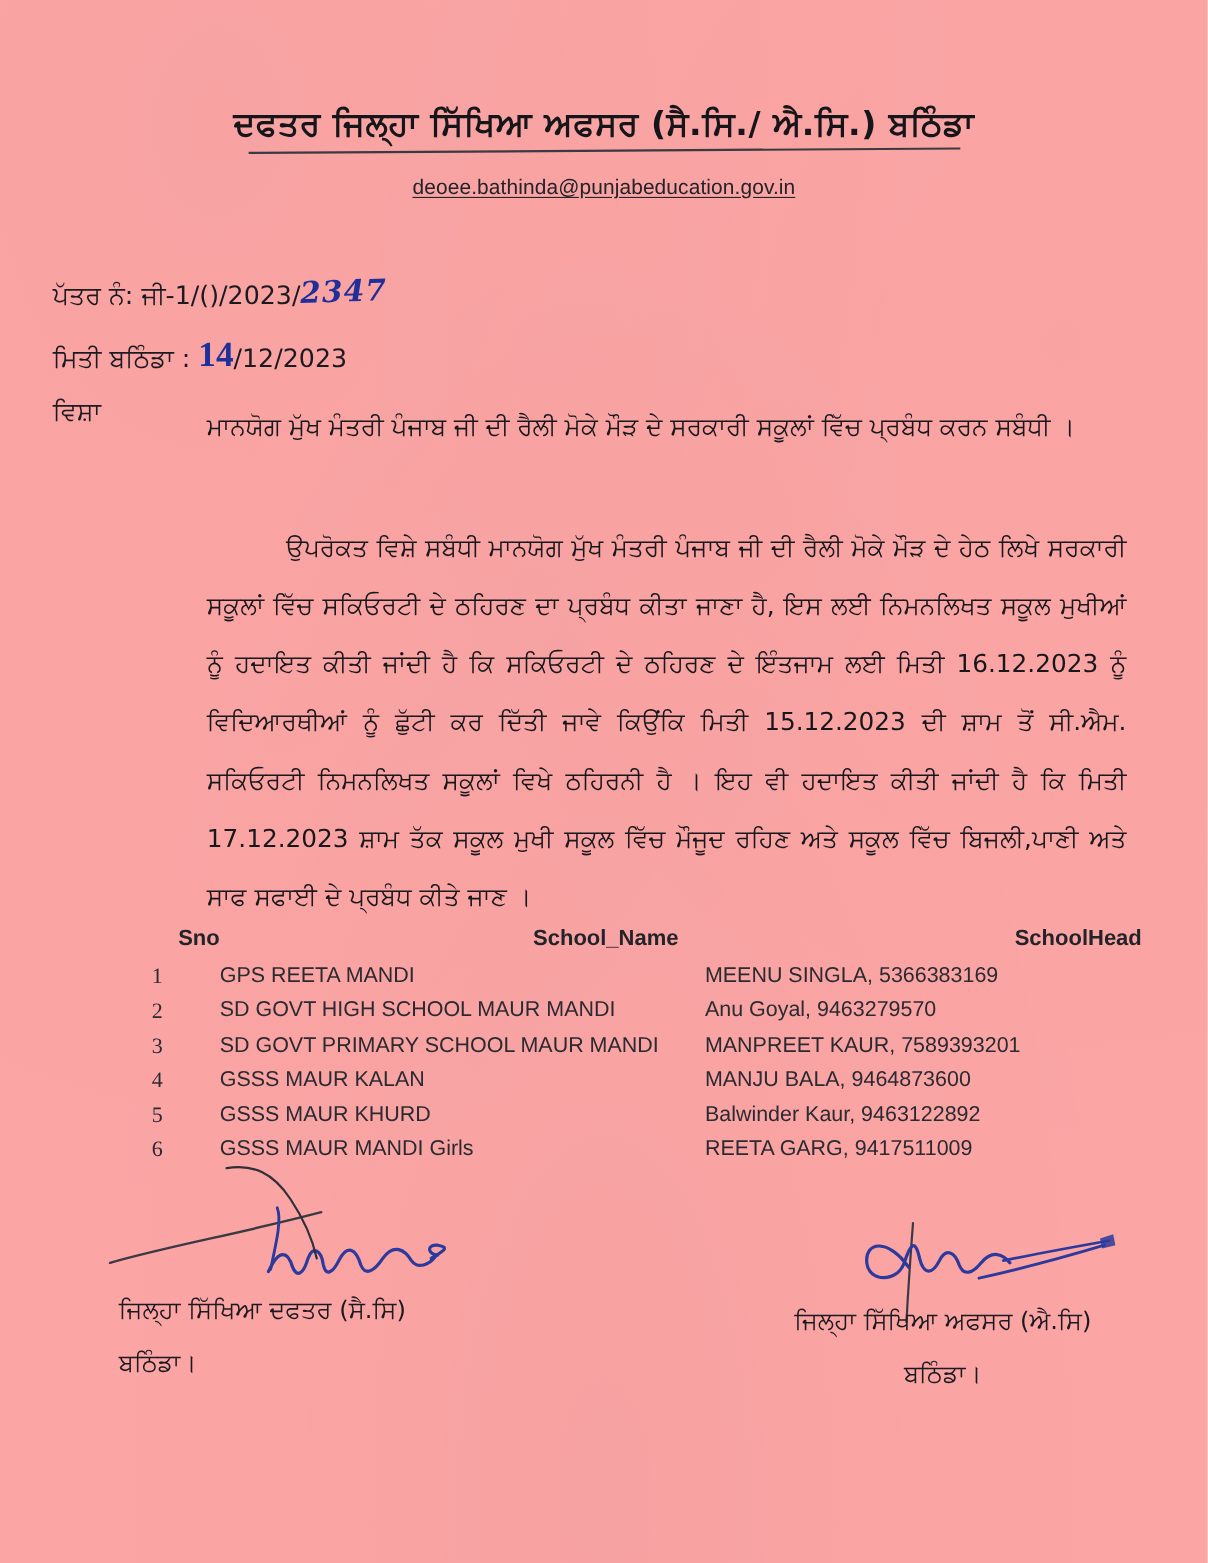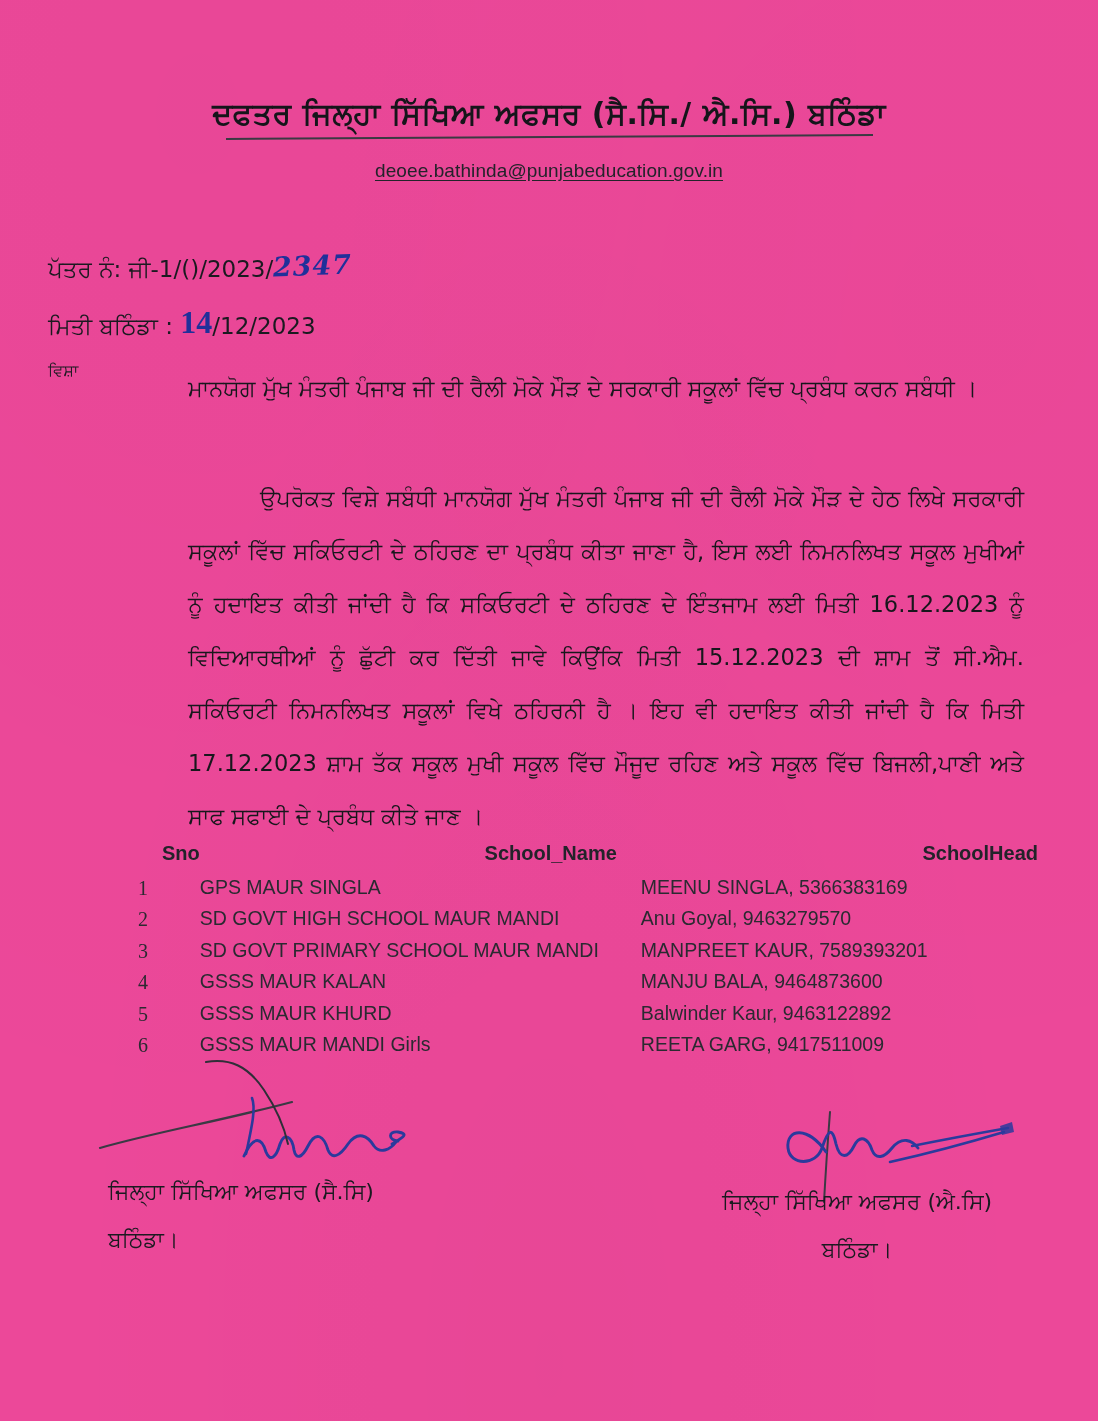--- a/index.html
+++ b/index.html
@@ -9,21 +9,21 @@
     background: #ffffff;
   }
   body {
     font-family: "Liberation Sans", "DejaVu Sans", sans-serif;
     color: #1a1a1a;
   }
   .page {
     position: relative;
     width: 1098px;
     height: 1421px;
-    background: #ec4899;
+    background: #fca5a5;
     overflow: hidden;
   }
   
   .scan-noise {
     position: absolute;
     inset: 0;
     pointer-events: none;
     background:
       radial-gradient(ellipse at 18% 8%, rgba(0,0,0,0.015), transparent 60%),
       radial-gradient(ellipse at 88% 22%, rgba(0,0,0,0.012), transparent 55%),
@@ -113,21 +113,21 @@
     display: inline-block;
     transform: translateY(-1px);
   }
 
   
   .subject-label {
     position: absolute;
     left: 48px;
     top: 362px;
     font-family: Liberation Serif, serif;
-    font-size: 16px;
+    font-size: 23px;
     color: #1a1a20;
   }
   .subject-text {
     position: absolute;
     left: 188px;
     top: 362px;
     width: 836px;
     font-family: "DejaVu Sans", "Liberation Sans", sans-serif;
     font-size: 22.5px;
     line-height: 53px;
@@ -242,21 +242,21 @@
     <thead>
       <tr>
         <th class="col-sno">Sno</th>
         <th class="col-name">School_Name</th>
         <th class="col-head">SchoolHead</th>
       </tr>
     </thead>
     <tbody id="table-body">
         <tr>
           <td class="col-sno">1</td>
-          <td class="col-name">GPS MAUR SINGLA</td>
+          <td class="col-name">GPS REETA MANDI</td>
           <td class="col-head">MEENU SINGLA, 5366383169</td>
         </tr>
         <tr>
           <td class="col-sno">2</td>
           <td class="col-name">SD GOVT HIGH SCHOOL MAUR MANDI</td>
           <td class="col-head">Anu Goyal, 9463279570</td>
         </tr>
         <tr>
           <td class="col-sno">3</td>
           <td class="col-name">SD GOVT PRIMARY SCHOOL MAUR MANDI</td>
@@ -284,21 +284,21 @@
     <path d="M4 52 C 60 36, 120 26, 196 6" stroke="#3a3a44" stroke-width="2.2" fill="none" stroke-linecap="round"></path>
     <path d="M150 58 C 156 30, 160 12, 156 2" stroke="#2b3a9c" stroke-width="2.6" fill="none" stroke-linecap="round"></path>
     <path d="M148 60 C 158 38, 166 42, 170 56 C 174 66, 180 62, 184 48
              C 188 36, 196 40, 198 54 C 200 64, 206 62, 212 50
              C 220 34, 228 40, 232 54 C 236 64, 244 60, 252 48
              C 262 34, 272 40, 278 50 C 284 58, 294 54, 300 46" stroke="#2b3a9c" stroke-width="2.9" fill="none" stroke-linecap="round" stroke-linejoin="round"></path>
     <path d="M296 48 C 306 42, 314 38, 302 36 C 292 35, 292 44, 302 45" stroke="#2b3a9c" stroke-width="2.9" fill="none" stroke-linecap="round"></path>
   </svg>
 
   <div class="sig-left">
-    <span>ਜਿਲ੍ਹਾ ਸਿੱਖਿਆ ਅਫਸਰ (ਸੈ.ਸਿ)</span>
+    <span>ਜਿਲ੍ਹਾ ਸਿੱਖਿਆ ਦਫਤਰ (ਸੈ.ਸਿ)</span>
     <span class="sig-city">ਬਠਿੰਡਾ।</span>
   </div>
 
   <svg class="signature-svg" id="sig-scribble-right" width="340" height="100" viewBox="0 0 340 100">
     <path d="M118 4 C 116 30, 114 58, 112 94" stroke="#3a3a44" stroke-width="2" fill="none" stroke-linecap="round"></path>
     <path d="M114 44 C 96 18, 74 20, 76 40 C 78 58, 104 58, 110 40
              C 116 22, 120 18, 124 36 C 128 52, 136 50, 142 38
              C 148 26, 156 30, 160 42 C 164 52, 172 50, 180 40
              C 190 28, 200 32, 206 40" stroke="#2b3a9c" stroke-width="2.9" fill="none" stroke-linecap="round" stroke-linejoin="round"></path>
     <path d="M200 38 C 230 32, 262 26, 296 20" stroke="#2b3a9c" stroke-width="2.4" fill="none" stroke-linecap="round"></path>

